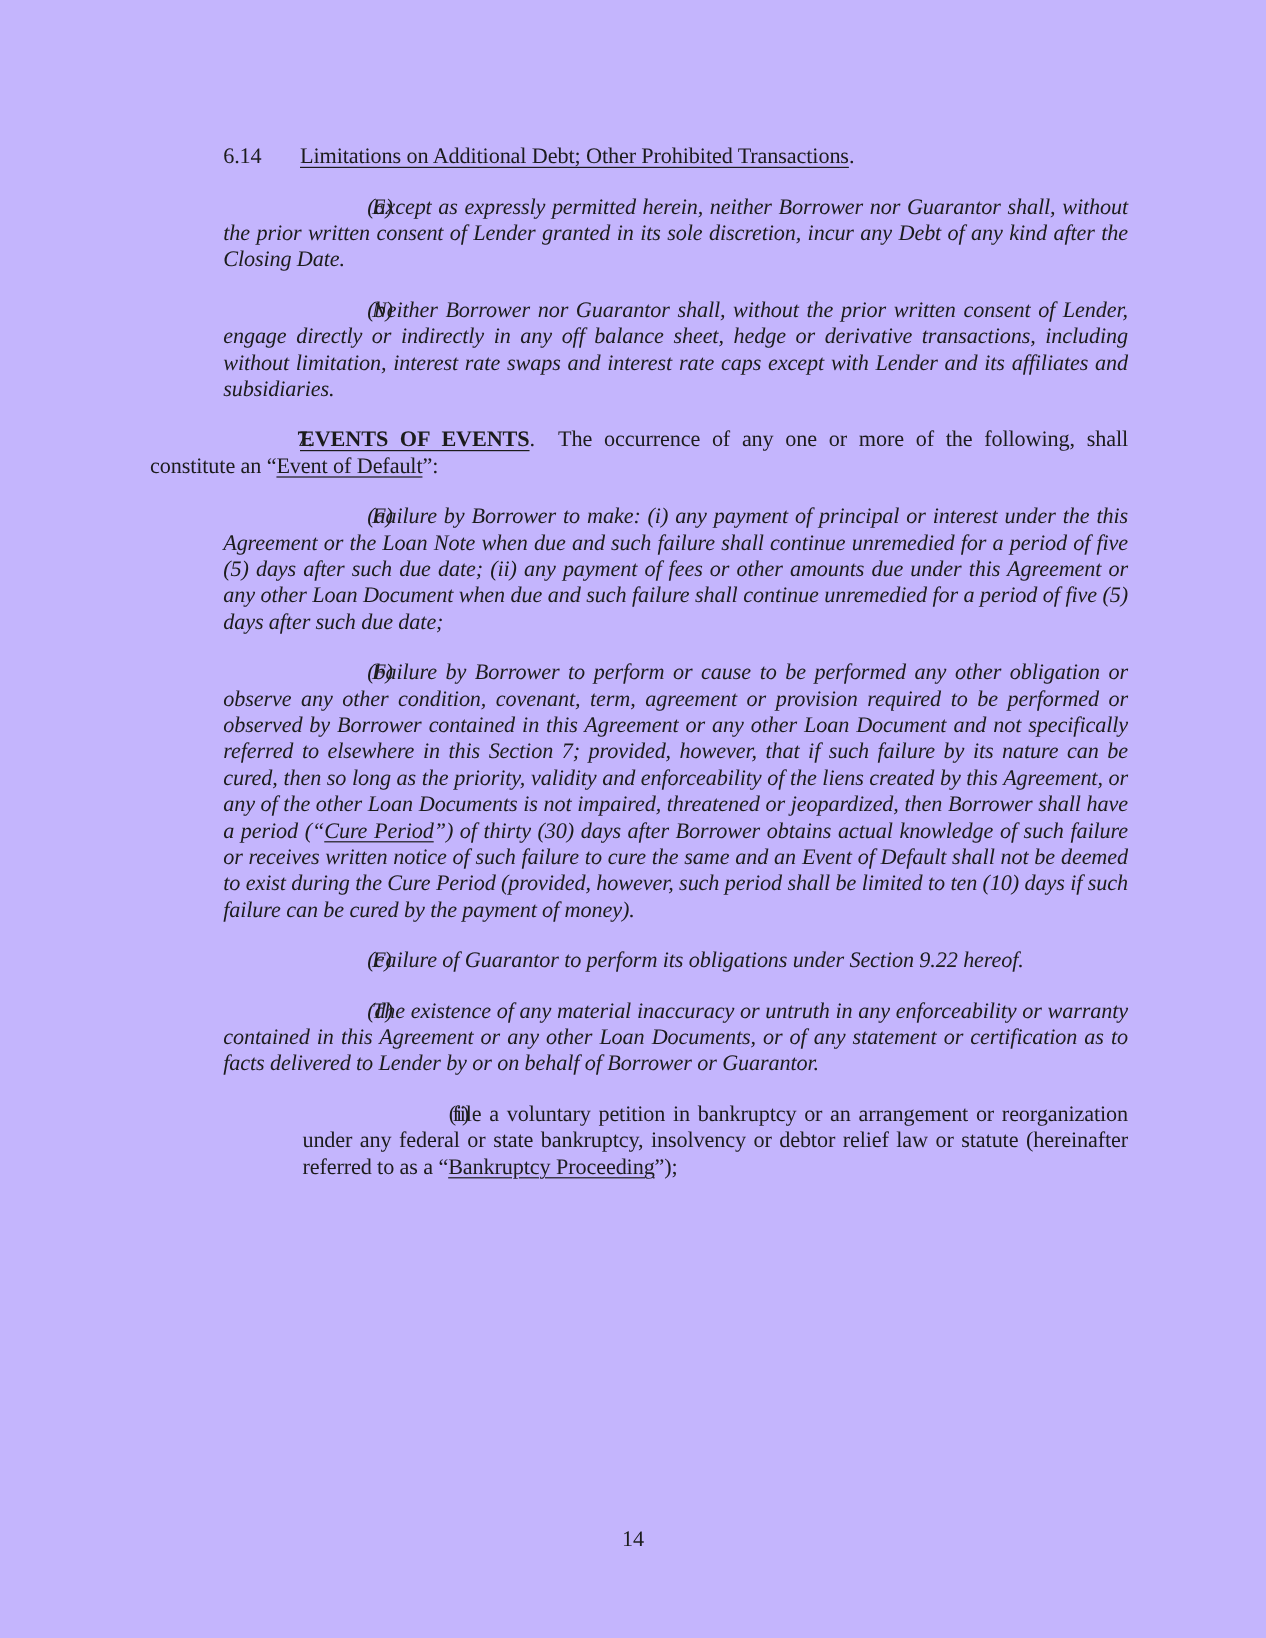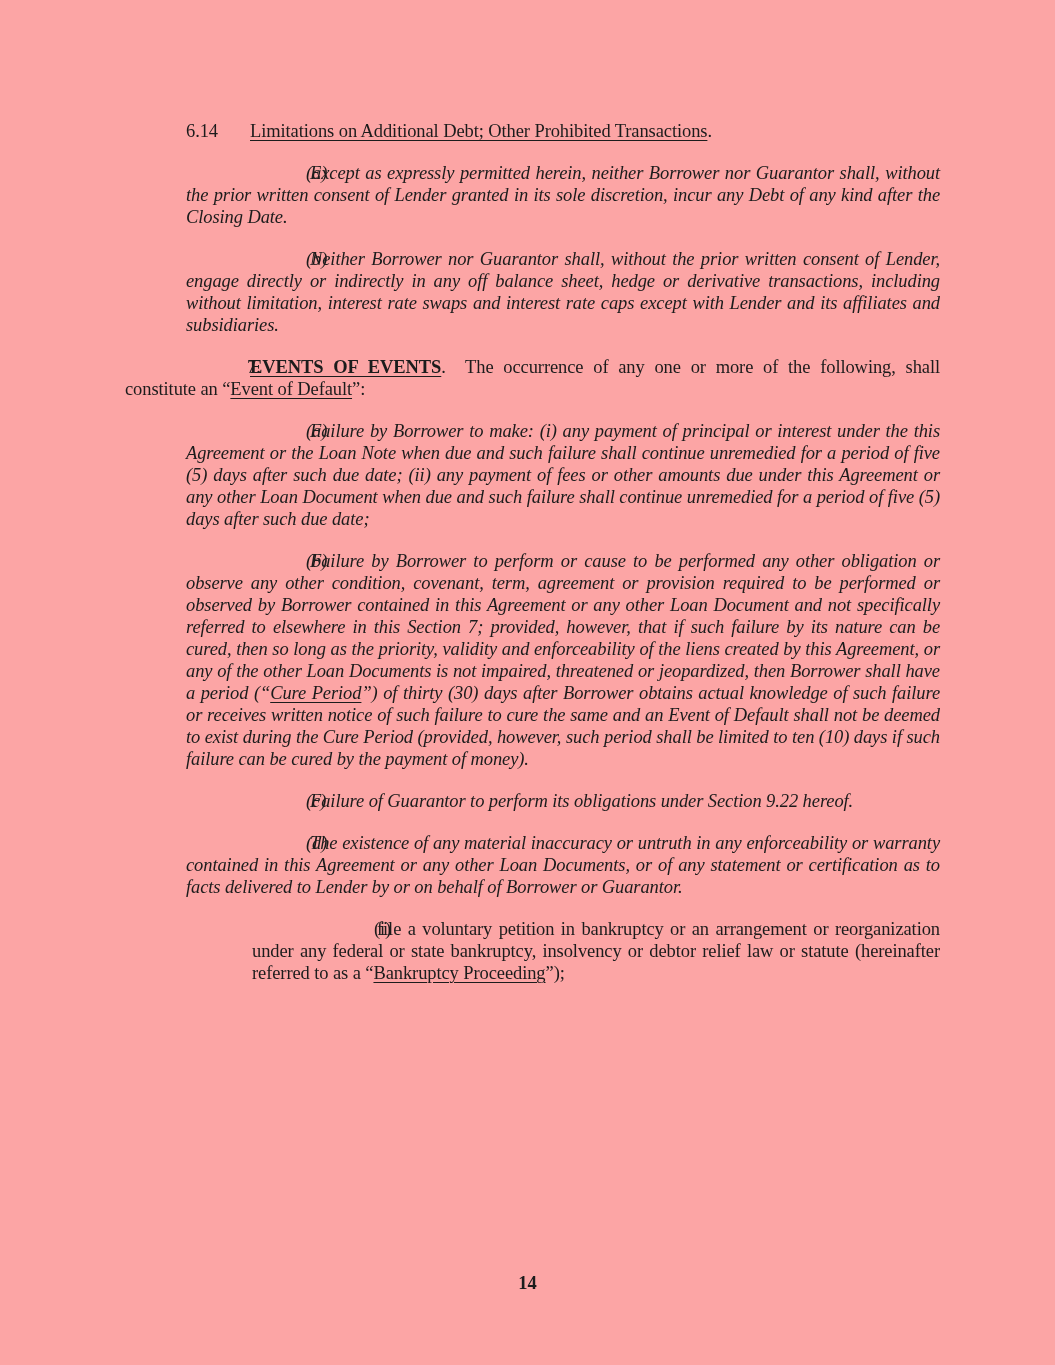--- a/index.html
+++ b/index.html
@@ -1,20 +1,20 @@
 <!DOCTYPE html>
 <html><head>
 <meta charset="utf-8">
 <style>
   html, body { margin: 0; padding: 0; background: #ffffff; }
   .page {
     position: relative;
     width: 1055px;
     height: 1365px;
-    background: #fca5a5;
+    background: #c4b5fd;
     color: #1c1c1c;
     font-family: "Liberation Serif", "DejaVu Serif", serif;
     font-size: 18.5px;
     line-height: 22px;
     letter-spacing: -0.1px;
     overflow: hidden;
   }
   .content {
     position: absolute;
     left: 125px;
@@ -39,21 +39,20 @@
     text-underline-offset: 3px;
     text-decoration-thickness: 1px;
   }
   .b { font-weight: bold; }
   .footer {
     position: absolute;
     top: 1272px;
     left: 0;
     right: 0;
     text-align: center;
-    font-weight: bold;
   }
 </style>
 </head>
 <body>
 
 <div class="page">
   <section class="content" id="doc-body">
       <p class="para heading"><span class="label">6.14</span><span class="u">Limitations on Additional Debt; Other Prohibited Transactions</span><span class="">.</span></p>
       <p class="para l1"><span class="label">(a)</span><span class="">Except as expressly permitted herein, neither Borrower nor Guarantor shall, without the prior written consent of Lender granted in its sole discretion, incur any Debt of any kind after the Closing Date.</span></p>
       <p class="para l1"><span class="label">(b)</span><span class="">Neither Borrower nor Guarantor shall, without the prior written consent of Lender, engage directly or indirectly in any off balance sheet, hedge or derivative transactions, including without limitation, interest rate swaps and interest rate caps except with Lender and its affiliates and subsidiaries.</span></p>

